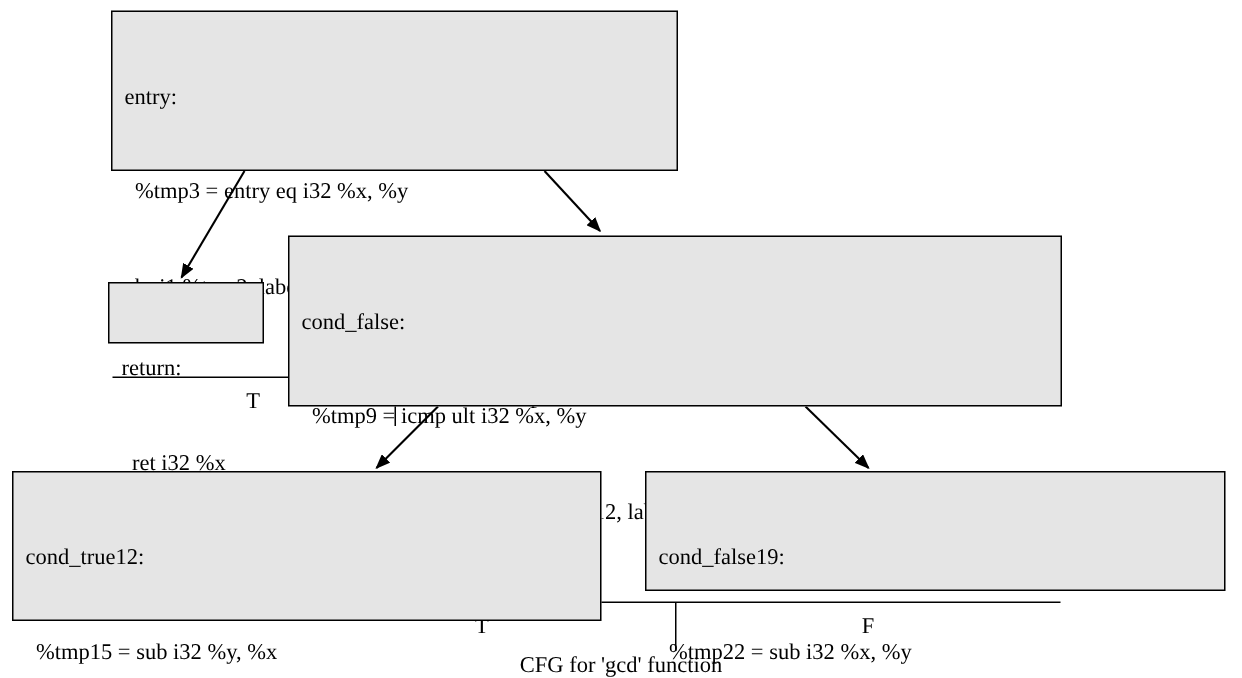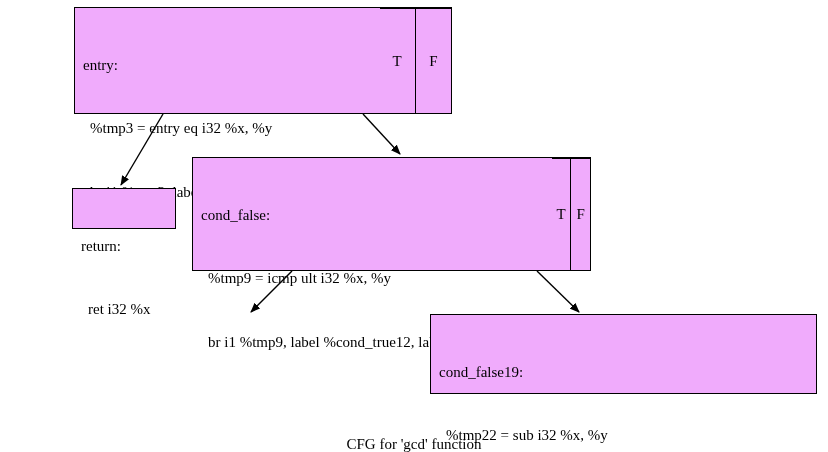--- a/index.html
+++ b/index.html
@@ -19,23 +19,24 @@
     position: absolute;
     left: 0;
     top: 0;
     width: 828px;
     height: 452px;
     pointer-events: none;
   }
   .node {
     position: absolute;
     border: 1px solid #000000;
-    background: #f0abfc;
+    background: #e5e5e5;
     box-sizing: border-box;
     display: flex;
+    flex-direction: column;
   }
   .node-body {
     padding: 4px 8px 5px 8px;
     font-size: 15px;
     line-height: 1.42;
     color: #000000;
     white-space: pre;
   }
   .node-body .blk-label {
     display: block;
@@ -104,32 +105,40 @@
     </div>
   </div>
 
   <div class="node" style="left:72px; top:188px; width:104px; height:41px;">
     <div class="node-body">
       <span class="blk-label">return:</span>
       <span class="blk-stmt">ret i32 %x</span>
     </div>
   </div>
 
-  <div class="node" style="left:192px; top:157px; width:399px; height:114px;">
+  <div class="node" style="left:192px; top:157px; width:516px; height:114px;">
     <div class="node-body">
       <span class="blk-label">cond_false:</span>
       <span class="blk-stmt">%tmp9 = icmp ult i32 %x, %y</span>
       <span class="blk-stmt">br i1 %tmp9, label %cond_true12, label %cond_false19</span>
     </div>
     <div class="ports">
       <div class="port port-t">T</div>
       <div class="port port-f">F</div>
     </div>
   </div>
 
+  <div class="node" style="left:8px; top:314px; width:393px; height:100px;">
+    <div class="node-body">
+      <span class="blk-label">cond_true12:</span>
+      <span class="blk-stmt">%tmp15 = sub i32 %y, %x</span>
+      
+      
+    </div>
+  </div>
 
   <div class="node" style="left:430px; top:314px; width:387px; height:80px;">
     <div class="node-body">
       <span class="blk-label">cond_false19:</span>
       <span class="blk-stmt">%tmp22 = sub i32 %x, %y</span>
       
       
     </div>
   </div>
 

